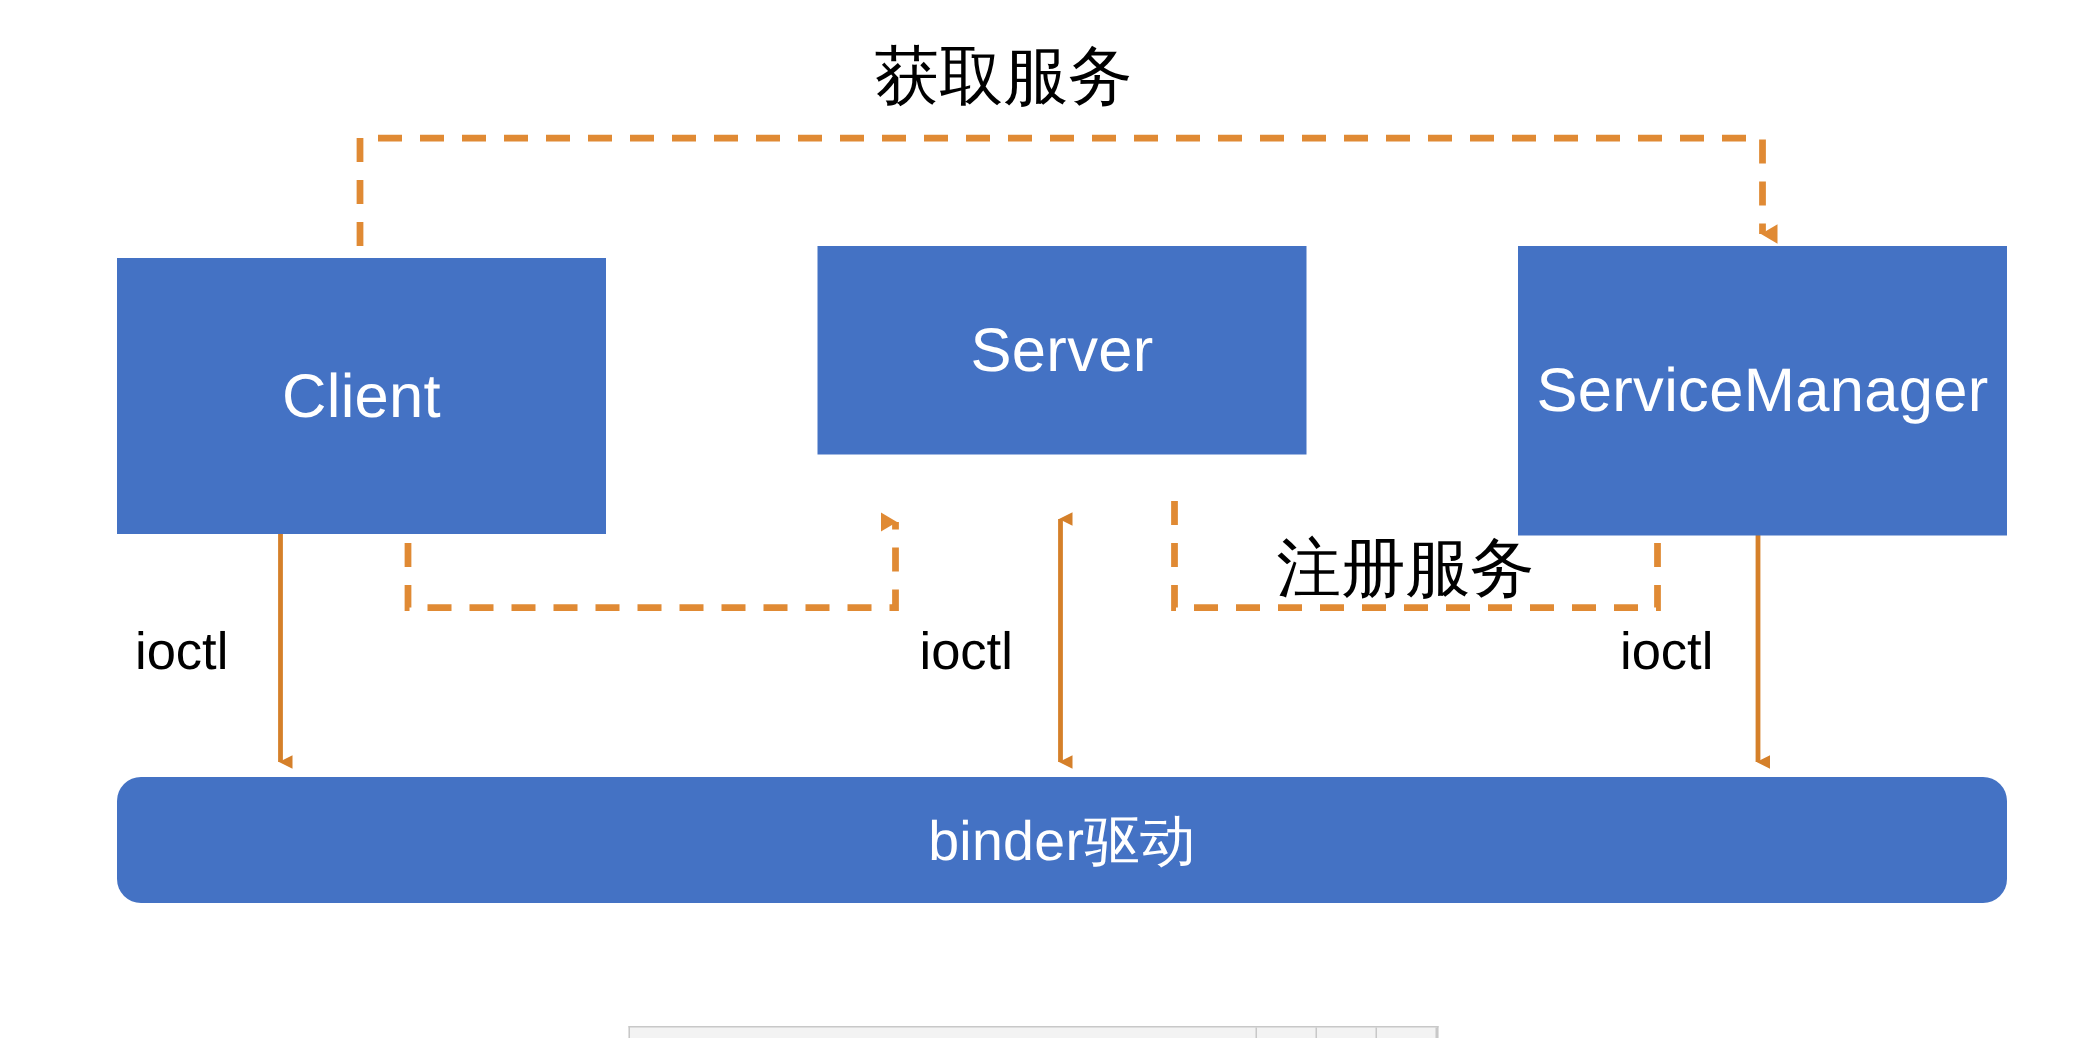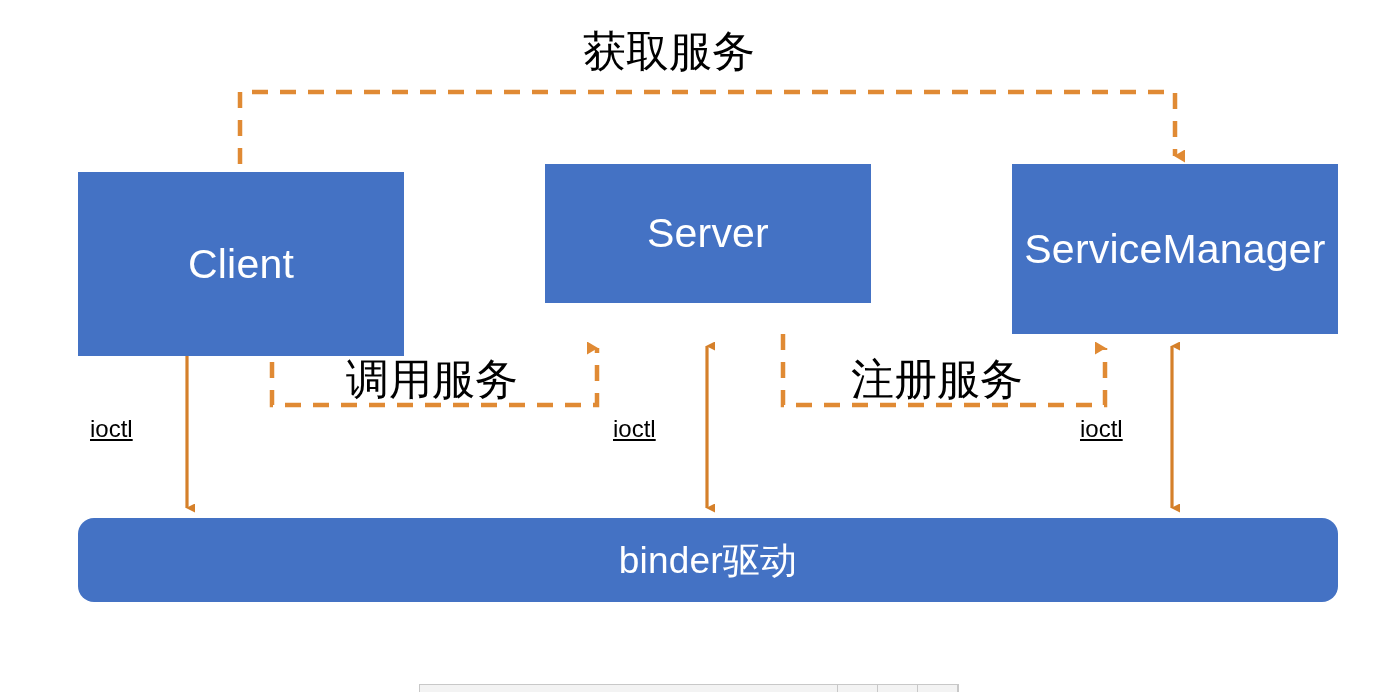--- a/index.html
+++ b/index.html
@@ -39,33 +39,33 @@
   .node-box .node-label {
     color: #ffffff;
     font-size: 41px;
     font-weight: 400;
     letter-spacing: 0.2px;
     line-height: 1;
     white-space: nowrap;
   }
   #box-client  { left: 78px;   top: 172px; width: 326px; height: 184px; }
   #box-server  { left: 545px;  top: 164px; width: 326px; height: 139px; }
-  #box-sm      { left: 1012px; top: 164px; width: 326px; height: 170px; }
+  #box-sm      { left: 1012px; top: 164px; width: 326px; height: 193px; }
   #box-binder  { left: 78px;   top: 518px; width: 1260px; height: 84px; border-radius: 16px; }
   #box-binder .node-label { font-size: 37px; }
 
   
   .edge-label {
     position: absolute;
     color: #000000;
     line-height: 1;
     white-space: nowrap;
   }
   .cjk-label { font-size: 43px; }
-  .ioctl-label { font-size: 24px; text-decoration: underline; }
+  .ioctl-label { font-size: 35px; }
 
   #label-get-service    { left: 583px;  top: 30px;  }
   #label-call-service   { left: 346px;  top: 358px; }
   #label-reg-service    { left: 851px;  top: 358px; }
   #label-ioctl-1        { left: 90px;   top: 417px; }
   #label-ioctl-2        { left: 613px;  top: 417px; }
   #label-ioctl-3        { left: 1080px; top: 417px; }
 
   
   #bottom-partial-bar {
@@ -140,21 +140,20 @@
   <div class="node-box" id="box-sm">
     <span class="node-label">ServiceManager</span>
   </div>
 
   <div class="node-box" id="box-binder">
     <span class="node-label">binder驱动</span>
   </div>
 
   <div class="edge-label cjk-label" id="label-get-service">获取服务</div>
 
-  <div class="edge-label cjk-label" id="label-call-service">调用服务</div>
 
   <div class="edge-label cjk-label" id="label-reg-service">注册服务</div>
 
   <div class="edge-label ioctl-label" id="label-ioctl-1">ioctl</div>
 
   <div class="edge-label ioctl-label" id="label-ioctl-2">ioctl</div>
 
   <div class="edge-label ioctl-label" id="label-ioctl-3">ioctl</div>
 
   <div id="bottom-partial-bar">

